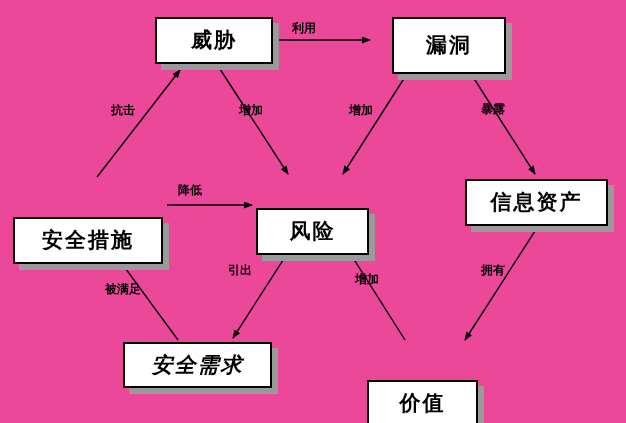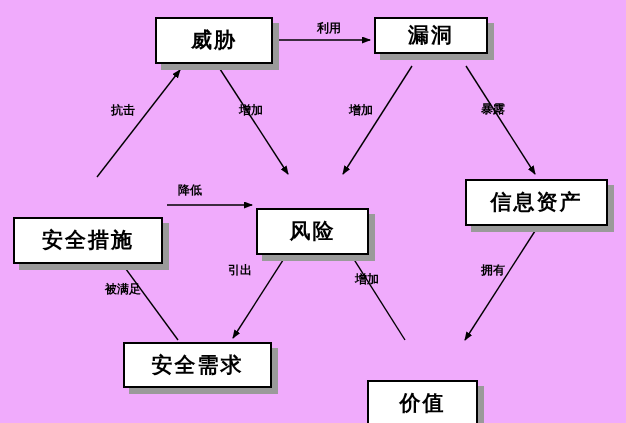--- a/index.html
+++ b/index.html
@@ -7,21 +7,21 @@
     padding: 0;
     background: #ffffff;
   }
   body {
     font-family: "DejaVu Sans", "Liberation Sans", sans-serif;
   }
   #diagram-canvas {
     position: relative;
     width: 626px;
     height: 423px;
-    background: #f0abfc;
+    background: #ec4899;
     overflow: hidden;
   }
   #edge-layer {
     position: absolute;
     left: 0;
     top: 0;
     width: 626px;
     height: 423px;
   }
   .node {
@@ -76,41 +76,41 @@
         <line x1="303" y1="229" x2="233" y2="338" stroke="#000000" stroke-width="1.4" marker-end="url(#arrowhead)"></line>
         <line x1="405" y1="340" x2="336" y2="231" stroke="#000000" stroke-width="1.4" marker-end="url(#arrowhead)"></line>
         <line x1="535" y1="231" x2="465" y2="340" stroke="#000000" stroke-width="1.4" marker-end="url(#arrowhead)"></line>
       </g>
   </svg>
 
   <div id="node-layer">
       <div class="node" style="left: 155px; top: 17px; width: 118px; height: 47px;">
         <span class="node-label">威胁</span>
       </div>
-      <div class="node" style="left: 374px; top: 17px; width: 114px; height: 37px;">
+      <div class="node" style="left: 392px; top: 17px; width: 114px; height: 57px;">
         <span class="node-label">漏洞</span>
       </div>
       <div class="node" style="left: 13px; top: 179px; width: 150px; height: 47px; margin-top: 38px;">
         <span class="node-label">安全措施</span>
       </div>
       <div class="node" style="left: 256px; top: 179px; width: 113px; height: 47px; margin-top: 29px;">
         <span class="node-label">风险</span>
       </div>
       <div class="node" style="left: 465px; top: 179px; width: 143px; height: 47px;">
         <span class="node-label">信息资产</span>
       </div>
-      <div class="node" style="left: 123px; top: 342px; width: 149px; height: 46px;">
+      <div class="node" style="left: 123px; top: 342px; width: 149px; height: 46px; font-style: italic;">
         <span class="node-label">安全需求</span>
       </div>
       <div class="node" style="left: 367px; top: 342px; width: 111px; height: 46px; margin-top: 38px;">
         <span class="node-label">价值</span>
       </div>
     </div>
   <div id="edge-label-layer">
-      <div class="edge-label" style="left: 317px; top: 22px; text-align: center;">利用</div>
+      <div class="edge-label" style="left: 292px; top: 22px; text-align: center;">利用</div>
       <div class="edge-label" style="left: 111px; top: 104px;">抗击</div>
       <div class="edge-label" style="left: 239px; top: 104px;">增加</div>
       <div class="edge-label" style="left: 349px; top: 104px;">增加</div>
       <div class="edge-label" style="left: 481px; top: 104px; font-family: Liberation Mono, monospace;">暴露</div>
       <div class="edge-label" style="left: 178px; top: 184px;">降低</div>
       <div class="edge-label" style="left: 105px; top: 283px;">被满足</div>
       <div class="edge-label" style="left: 228px; top: 264px; text-align: center;">引出</div>
       <div class="edge-label" style="left: 355px; top: 273px;">增加</div>
       <div class="edge-label" style="left: 481px; top: 264px;">拥有</div>
     </div>

